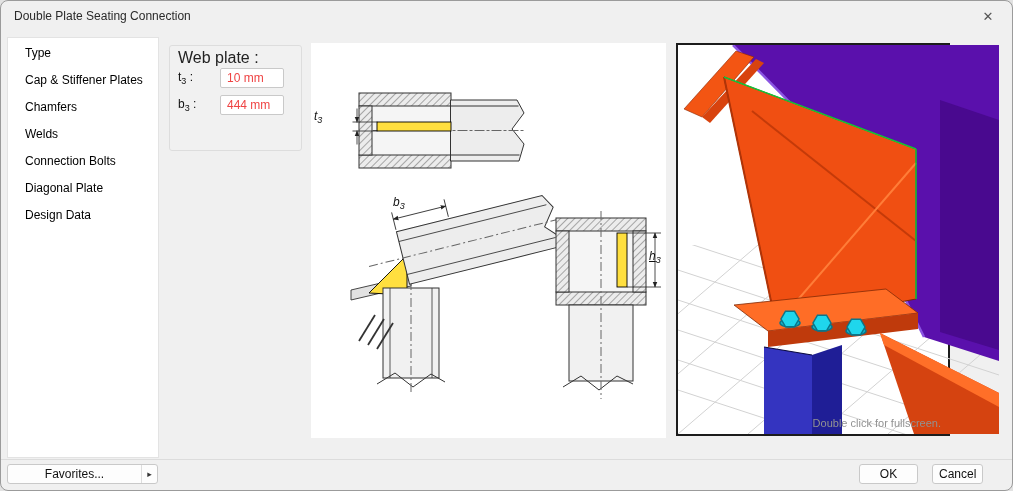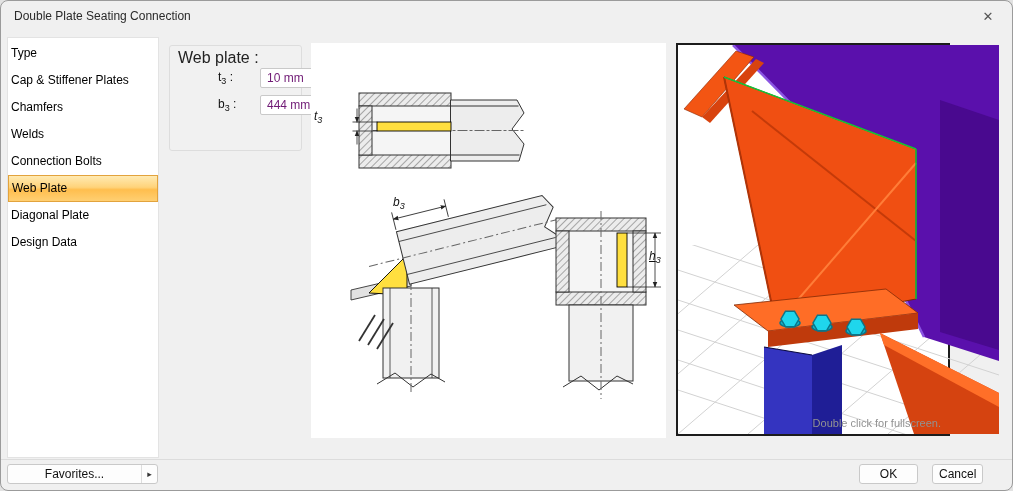--- a/index.html
+++ b/index.html
@@ -8,37 +8,37 @@
     border:1px solid #9b9b9b; border-radius:8px; overflow:hidden; box-sizing:border-box;
   }
   
   .titlebar { position:absolute; left:0; top:0; right:0; height:30px; }
   .title { position:absolute; left:13px; top:8px; font-size:12px; color:#2a2a2a; white-space:nowrap; }
   .close-btn { position:absolute; right:10px; top:5px; width:28px; height:22px; text-align:center;
     line-height:22px; font-size:13px; color:#555; cursor:default; }
   
   .sidebar { position:absolute; left:6px; top:36px; width:152px; height:421px; background:#ffffff;
     border:1px solid #e3e3e3; box-sizing:border-box; padding-top:2px; }
-  .side-item { height:27px; line-height:27px; padding-left:3px; font-size:12px; color:#000;
+  .side-item { height:27px; line-height:27px; padding-left:17px; font-size:12px; color:#000;
     box-sizing:border-box; cursor:default; white-space:nowrap; }
   .side-item.selected {
     background:linear-gradient(180deg,#ffeaB2 0%,#ffd37a 45%,#ffbe4e 55%,#ffcf72 100%);
     border:1px solid #e2a33d; line-height:25px;
   }
   
   .groupbox { position:absolute; left:168px; top:44px; width:133px; height:106px;
     background:#f1f1f1; border:1px solid #ddd; border-radius:3px; box-sizing:border-box; }
   .group-title { position:absolute; left:8px; top:3px; font-size:16px; color:#222; }
-  .field-row { position:absolute; left:8px; height:20px; display:flex; align-items:center;margin-left:40px; }
+  .field-row { position:absolute; left:8px; height:20px; display:flex; align-items:center; }
   .field-row.r0 { top:22px; } .field-row.r1 { top:49px; } .field-row.r2 { top:76px; }
   .field-label { width:42px; font-size:12px; color:#111; }
   .sub { font-size:9px; vertical-align:-3px; }
   .field-input { width:64px; height:20px; box-sizing:border-box; border:1px solid #c9c9c9;
     border-radius:2px; background:#fff; font-size:12px; font-family:"Liberation Sans",sans-serif;
-    padding:0 0 0 6px; color:#701a75; }
+    padding:0 0 0 6px; color:#ef4444; }
   
   .diagram-panel { position:absolute; left:310px; top:42px; width:355px; height:395px; background:#ffffff; }
   .dim-label { position:absolute; font-size:12px; font-style:italic; color:#111; white-space:nowrap; }
   
   .preview { position:absolute; left:675px; top:42px; width:274px; height:393px;
     background:#ffffff; border:2px solid #1c1c1c; box-sizing:border-box; }
   .preview-hint { position:absolute; right:7px; bottom:5px; font-size:11px; color:#929292; }
   
   .footer-line { position:absolute; left:0; right:0; top:458px; height:1px; background:#dcdcdc; }
   .btn { background:#fdfdfd; border:1px solid #c9c9c9; border-radius:3px; font-size:12px;
@@ -60,21 +60,20 @@
     <div class="title">Double Plate Seating Connection</div>
     <div class="close-btn">✕</div>
   </div>
 
   <div class="sidebar">
     <div class="side-item">Type</div>
     <div class="side-item">Cap &amp; Stiffener Plates</div>
     <div class="side-item">Chamfers</div>
     <div class="side-item">Welds</div>
     <div class="side-item">Connection Bolts</div>
-    <div class="side-item selected">Web Plate</div>
     <div class="side-item">Diagonal Plate</div>
     <div class="side-item">Design Data</div>
   </div>
 
   <div class="groupbox">
     <div class="group-title">Web plate :</div>
     <div class="field-row r0">
       <span class="field-label"><span>t</span><span class="sub">3</span> <span>:</span></span>
       <input class="field-input" value="10 mm" style="">
     </div>

